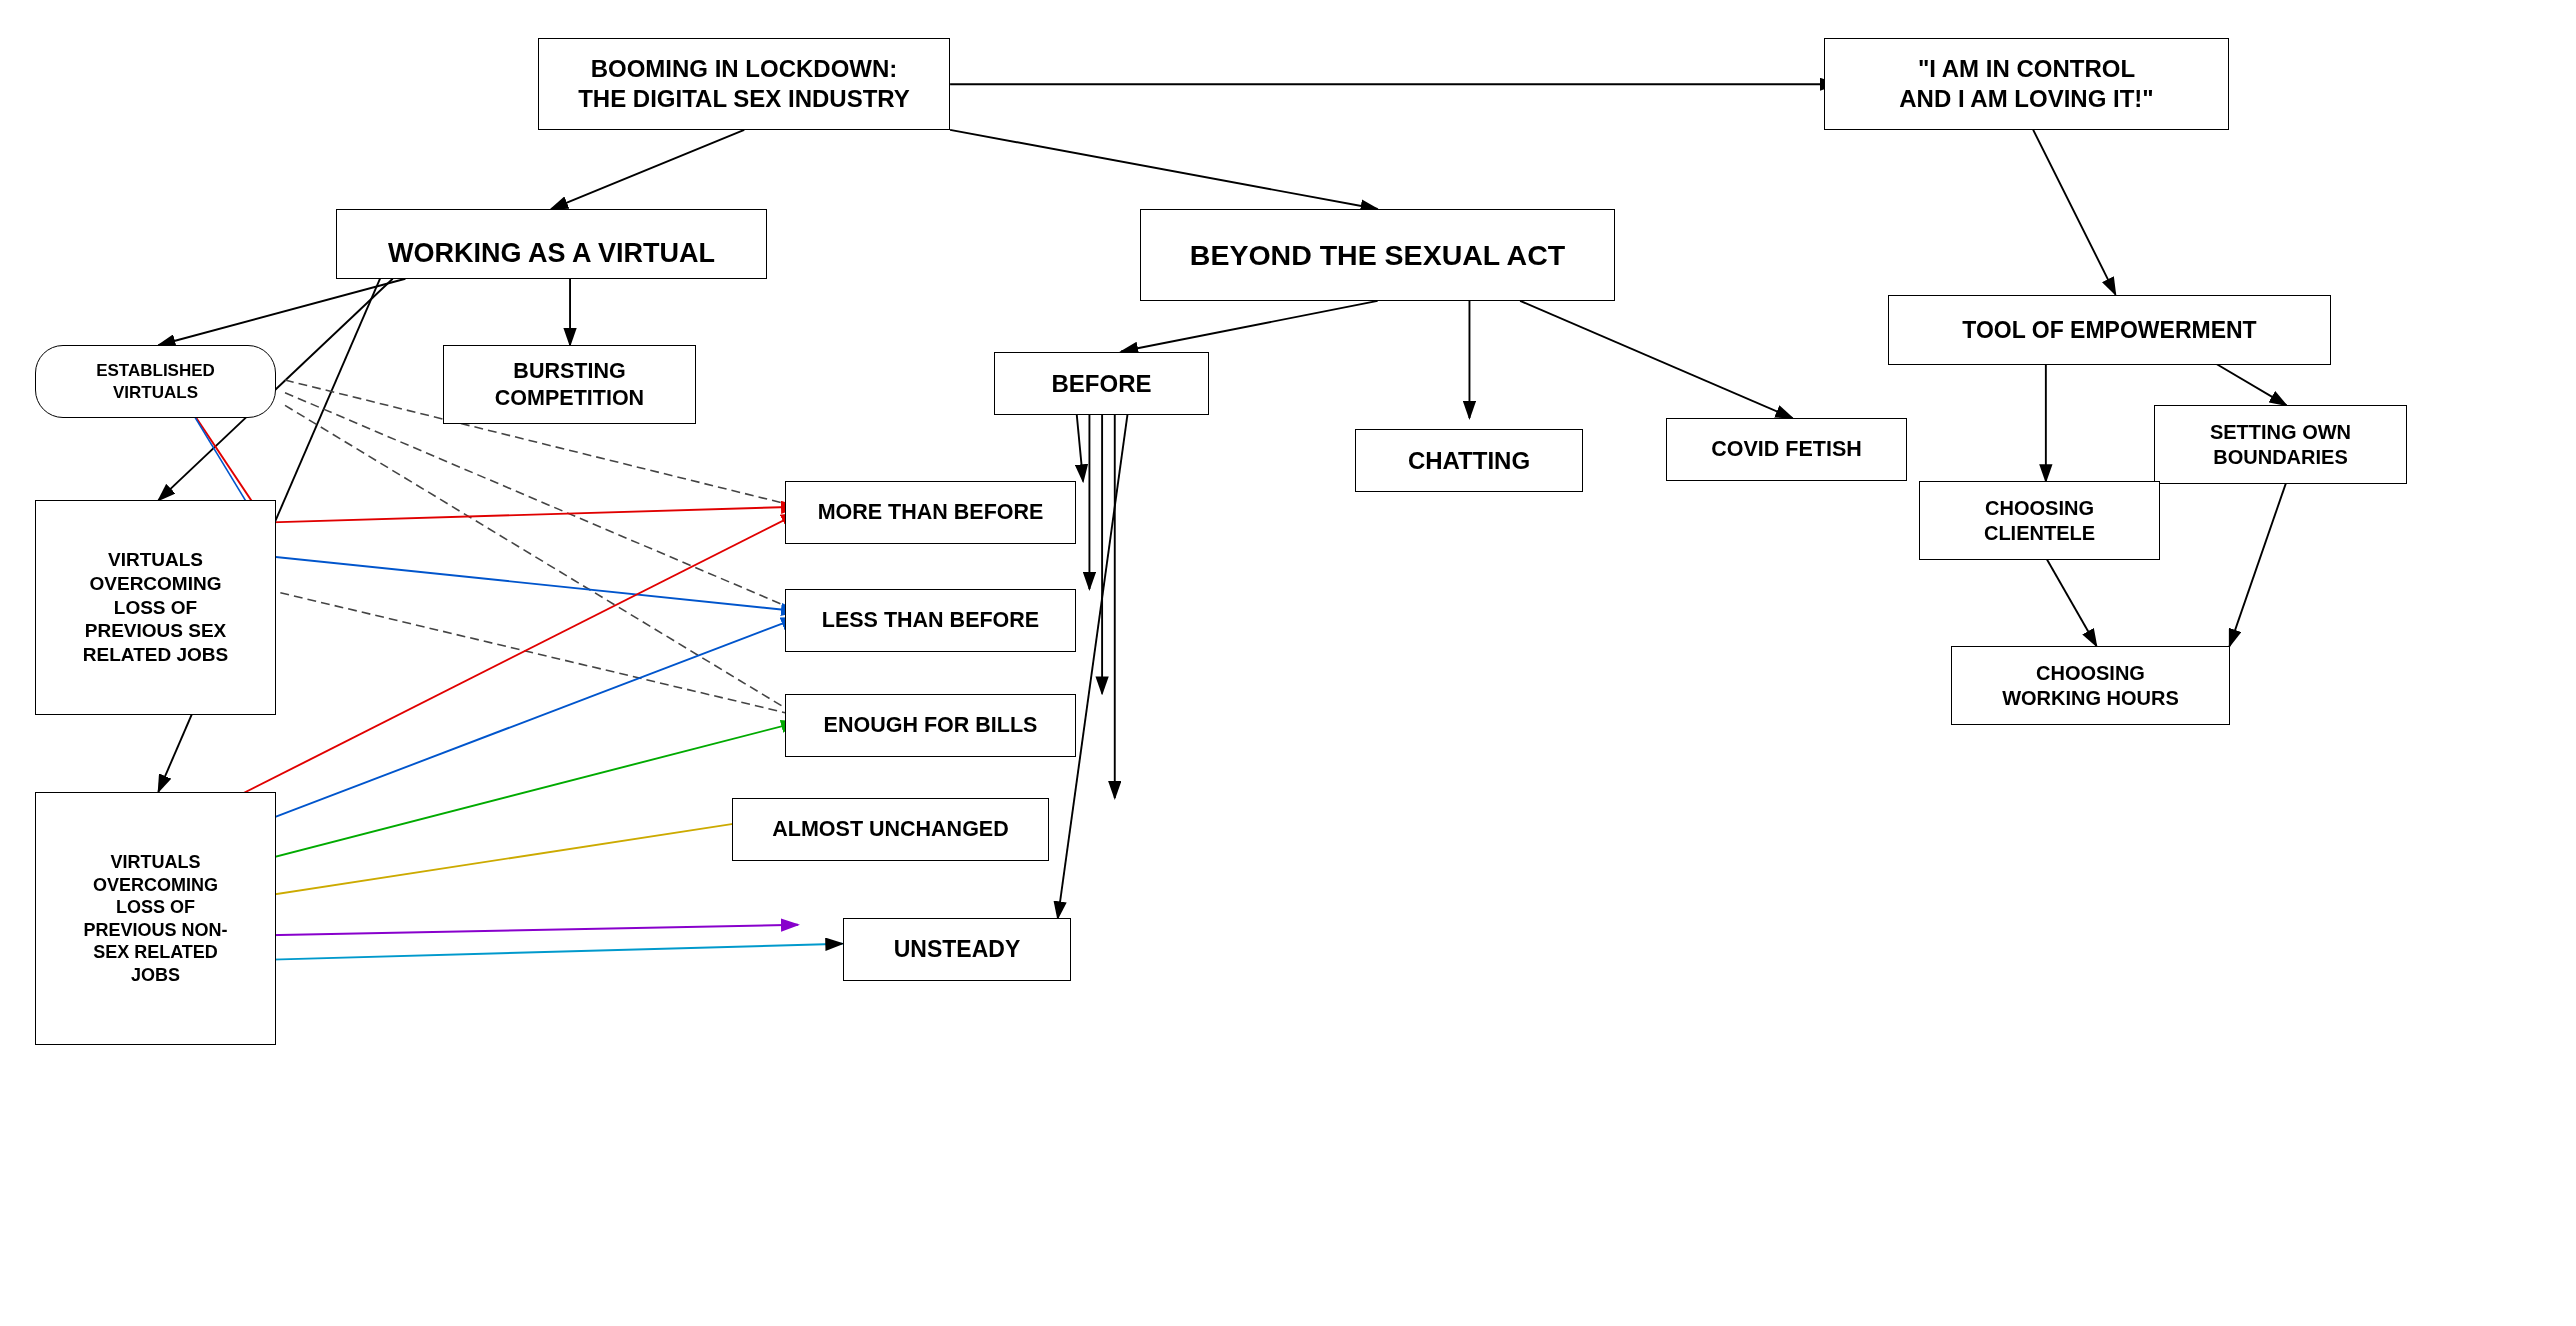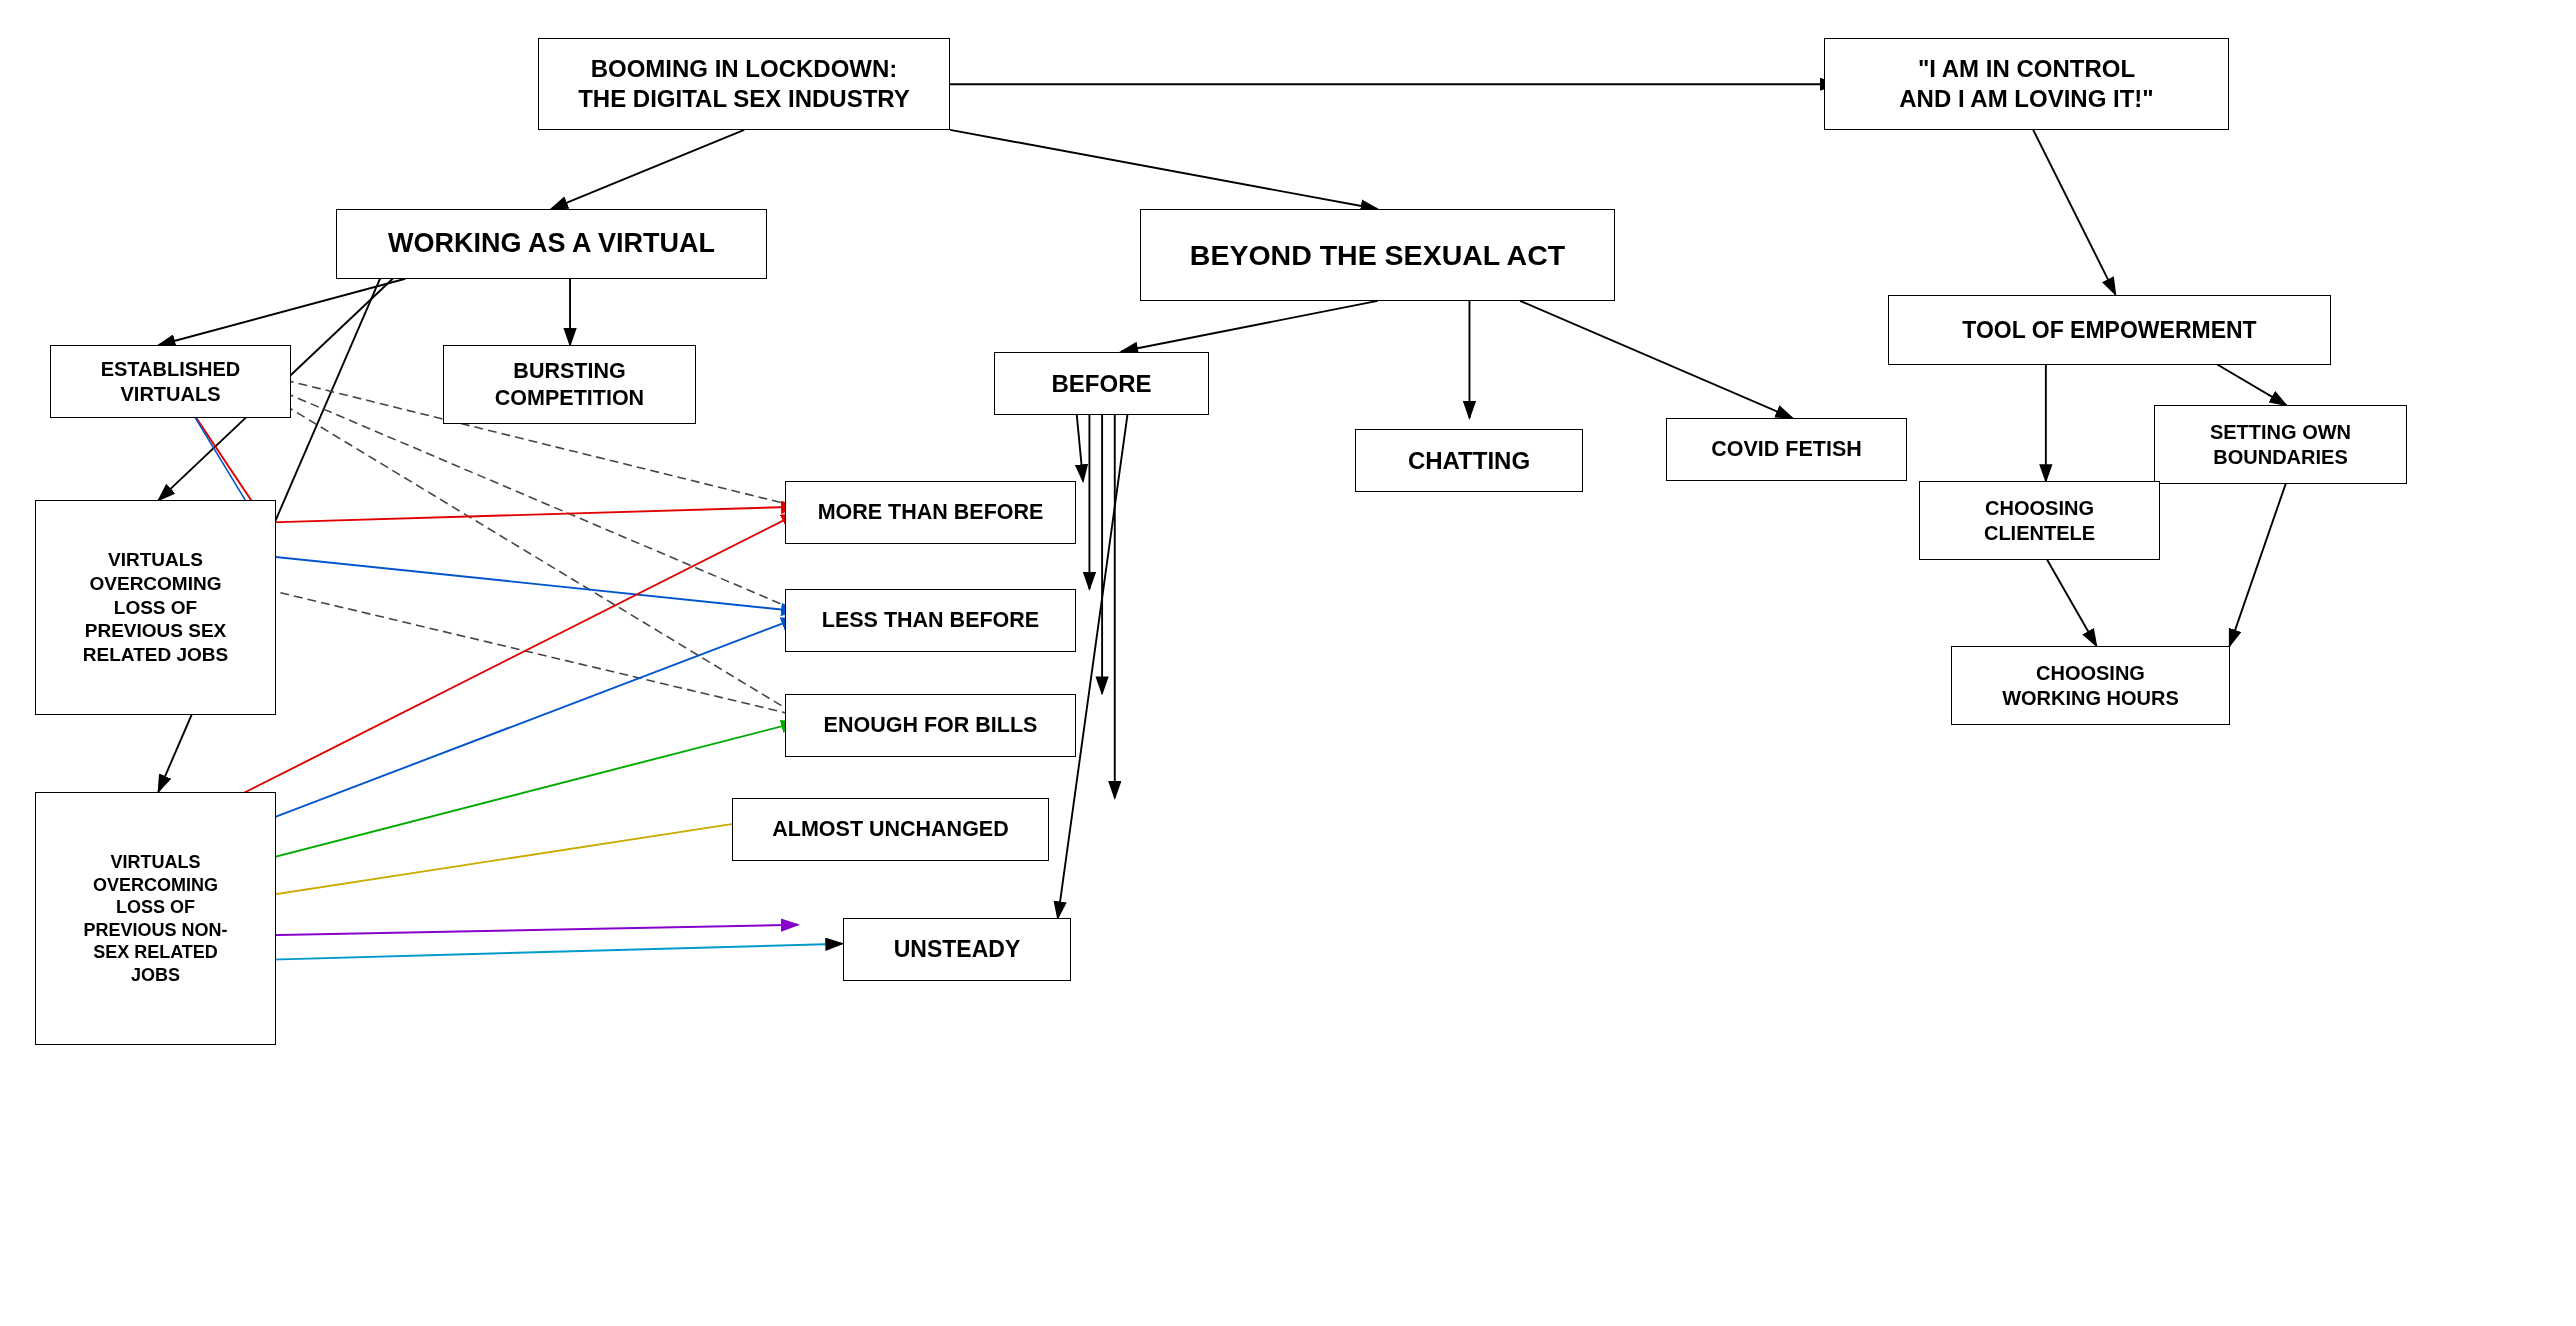--- a/index.html
+++ b/index.html
@@ -136,38 +136,38 @@
   <div class="node" style="left:538px; top:38px; width:412px; height:92px; font-size:24px;">
     <span style="white-space:pre-line;">BOOMING IN LOCKDOWN:
 THE DIGITAL SEX INDUSTRY</span>
   </div>
 
   <div class="node" style="left:1824px; top:38px; width:405px; height:92px; font-size:24px;">
     <span style="white-space:pre-line;">"I AM IN CONTROL
 AND I AM LOVING IT!"</span>
   </div>
 
-  <div class="node" style="left:336px; top:209px; width:431px; height:70px; font-size:27px;">
+  <div class="node" style="left:336px; top:209px; width:431px; height:70px; font-size:27px;align-items:flex-end;">
     <span>WORKING AS A VIRTUAL</span>
   </div>
 
   <div class="node" style="left:1140px; top:209px; width:475px; height:92px; font-size:28.5px; line-height:1.2;">
     <span style="white-space:pre-line;">BEYOND THE SEXUAL ACT</span>
   </div>
 
   <div class="node" style="left:1888px; top:295px; width:443px; height:70px; font-size:23px;">
     <span>TOOL OF EMPOWERMENT</span>
   </div>
 
   <div class="node" style="left:443px; top:345px; width:253px; height:79px; font-size:21.5px;">
     <span style="white-space:pre-line;">BURSTING
 COMPETITION</span>
   </div>
 
-  <div class="node" style="left:50px; top:345px; width:241px; height:73px; font-size:20px;">
+  <div class="node" style="left:35px; top:345px; width:241px; height:73px; font-size:17px;border-radius:28px;">
     <span style="white-space:pre-line;">ESTABLISHED
 VIRTUALS</span>
   </div>
 
   <div class="node" style="left:994px; top:352px; width:215px; height:63px; font-size:24px;">
     <span>BEFORE</span>
   </div>
 
   <div class="node" style="left:1355px; top:418px; width:228px; height:63px; font-size:24px;margin-top:11px;">
     <span>CHATTING</span>

